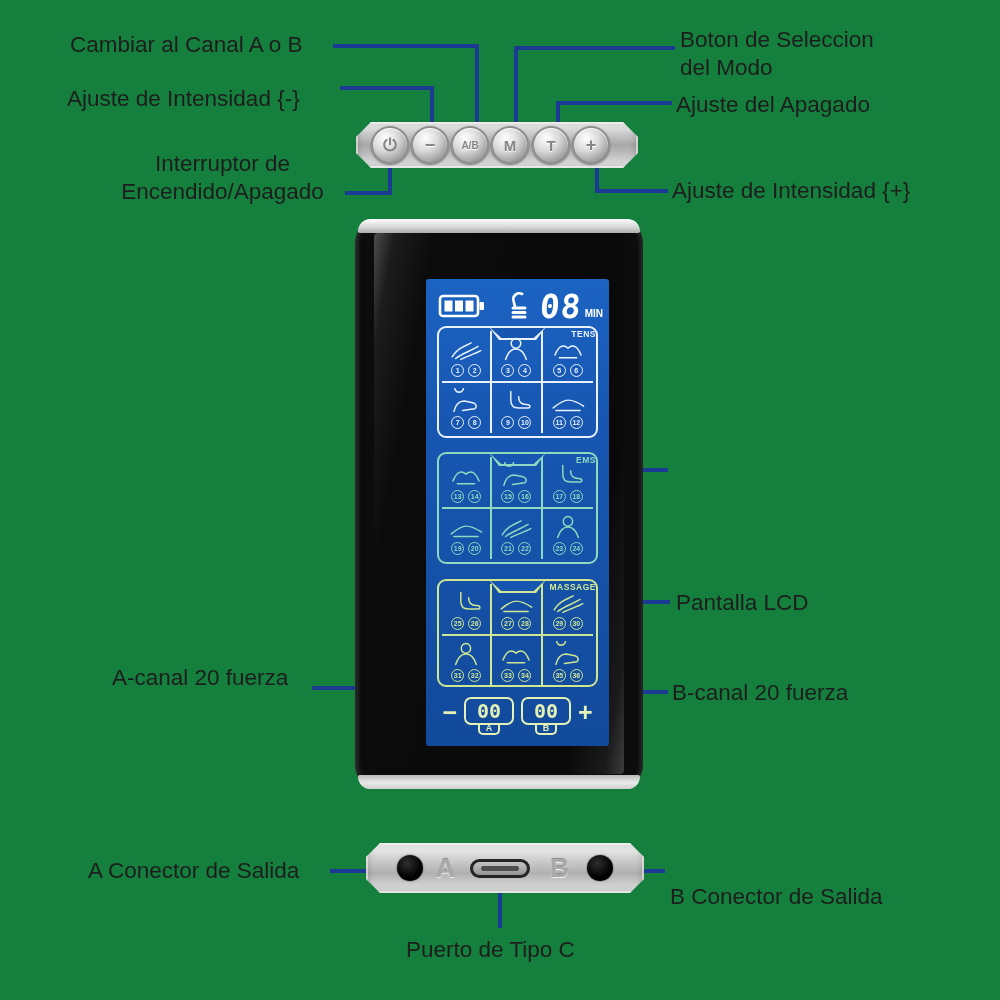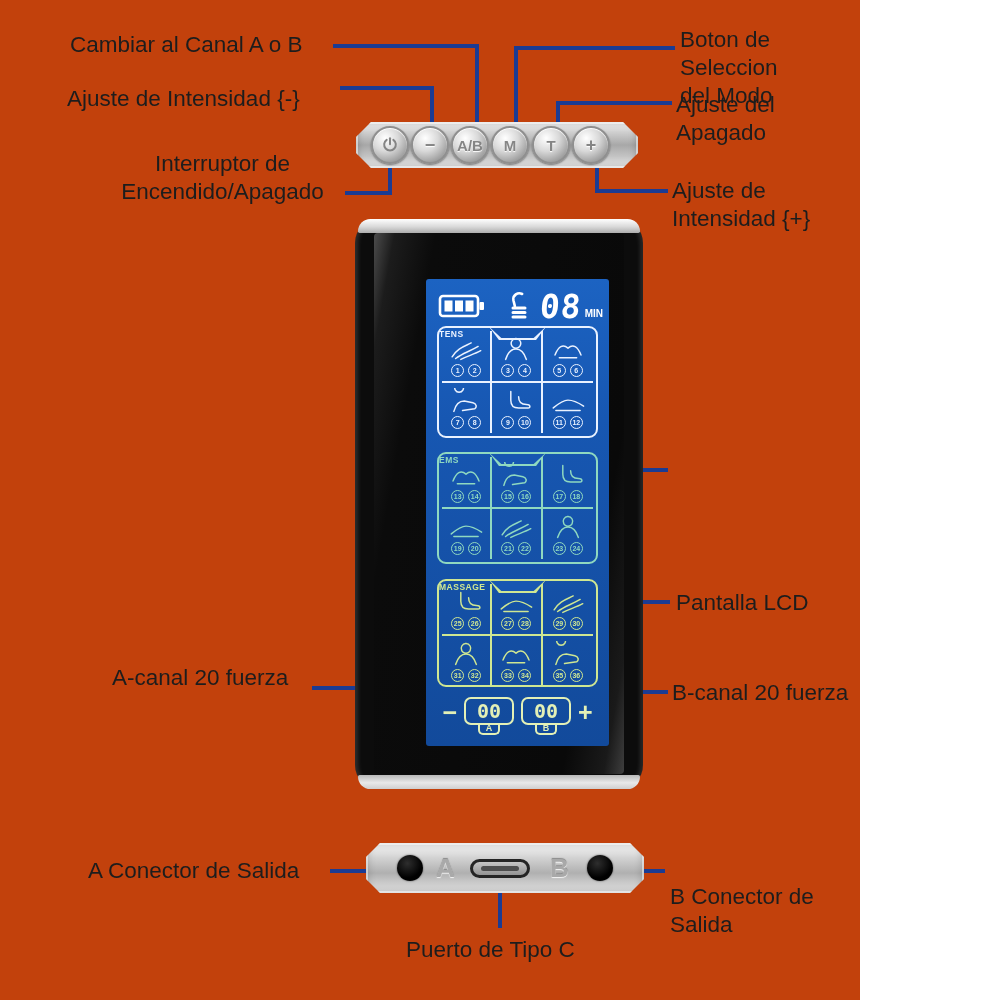--- a/index.html
+++ b/index.html
@@ -1,21 +1,21 @@
 <!DOCTYPE html>
 <html style="--callout: #1b3b92; --lcd: #1757b2; --tens: #eaf2ff; --ems: #8fd9c0; --massage: #cfe792; --channel: #e3f0b6;"><head>
 <meta charset="utf-8">
 <style>
   :root{
     --callout:#1b3b92; --lcd:#1757b2; --lcd2:#124a9b;
     --tens:#eaf2ff; --ems:#8fd9c0; --massage:#cfe792; --channel:#e3f0b6;
   }
   *{margin:0;padding:0;box-sizing:border-box;}
   body{background:#fff;font-family:"Liberation Sans",sans-serif;}
-  .canvas{position:relative;width:860px;height:1000px;background:#c2410c;overflow:hidden;}
+  .canvas{position:relative;width:1000px;height:1000px;background:#15803d;overflow:hidden;}
 
   
   .lbl{position:absolute;color:#1d1d1d;font-size:22.5px;line-height:28px;white-space:pre-line;}
   .lbl.r{text-align:center;}
   #lines{position:absolute;left:0;top:0;color:var(--callout);}
   #lines polyline{fill:none;stroke:currentColor;stroke-width:4;}
 
   
   .btnbar{position:absolute;left:356px;top:122px;width:282px;height:46px;
     background:linear-gradient(180deg,#fdfdfd 0%,#cfcfcf 22%,#a8a8a8 50%,#c4c4c4 75%,#efefef 100%);
@@ -44,21 +44,21 @@
   .statusrow{position:absolute;left:10px;right:6px;top:8px;height:38px;display:flex;align-items:center;}
   .digits{font-family:"DejaVu Sans Mono",monospace;font-weight:bold;font-size:33px;color:#fff;
     letter-spacing:1px;transform:skewX(-5deg);line-height:33px;}
   .minlbl{font-size:10px;font-weight:bold;color:#fff;margin-left:3px;align-self:flex-end;padding-bottom:6px;}
 
   .section{position:absolute;left:11px;width:161px;border:2px solid var(--c);border-radius:9px;color:var(--c);}
   .tabwrap{position:absolute;left:50%;top:-2px;transform:translateX(-50%);width:58px;height:14px;
     background:var(--c);clip-path:polygon(0 0,100% 0,82% 100%,18% 100%);}
   .tabin{position:absolute;left:2px;right:2px;top:2px;bottom:2px;background:var(--lcd);
     clip-path:polygon(0 0,100% 0,80% 100%,20% 100%);}
-  .tablbl{position:absolute;left:0;right:0;top:0;height:12px;text-align:left;
+  .tablbl{position:absolute;left:0;right:0;top:0;height:12px;text-align:right;
     font-size:8.5px;font-weight:bold;letter-spacing:.5px;color:var(--c);z-index:2;line-height:12px;}
   .grid{position:absolute;inset:3px;display:grid;grid-template-columns:1fr 1fr 1fr;grid-template-rows:1fr 1fr;}
   .cell{display:flex;flex-direction:column;align-items:center;justify-content:flex-end;padding:3px 2px 4px;}
   .cell:nth-child(1),.cell:nth-child(2),.cell:nth-child(4),.cell:nth-child(5){border-right:2px solid var(--c);}
   .cell:nth-child(-n+3){border-bottom:2px solid var(--c);}
   .mi{width:40px;height:26px;stroke:currentColor;fill:none;stroke-width:1.7;stroke-linecap:round;stroke-linejoin:round;margin:2px 0 2px;}
   .nums{display:flex;gap:4px;}
   .badge{width:13px;height:13px;border:1.4px solid var(--c);border-radius:50%;display:flex;
     align-items:center;justify-content:center;font-size:7px;font-weight:bold;color:var(--c);}
 
@@ -124,21 +124,21 @@
   <div class="lbl" style="left:406px;top:936px;">Puerto de Tipo C</div>
 
   <div class="btnbar">
     <div class="pbtn" style="left:15px;">
       <svg width="20" height="20" viewBox="0 0 24 24">
           <path d="M12 4v7"></path>
           <path d="M8 5.8a7 7 0 1 0 8 0"></path>
         </svg>
     </div>
     <div class="pbtn" style="left:55px;font-size:18px;">−</div>
-    <div class="pbtn" style="left:95px;font-size:15px;">A/B</div>
+    <div class="pbtn" style="left:95px;font-size:10px;">A/B</div>
     <div class="pbtn" style="left:135px;font-size:15px;">M</div>
     <div class="pbtn" style="left:176px;font-size:15px;">T</div>
     <div class="pbtn" style="left:216px;font-size:18px;">+</div>
   </div>
 
   <div class="device">
     <div class="edge top"></div>
     <div class="edge bottom"></div>
     <div class="glass">
 

